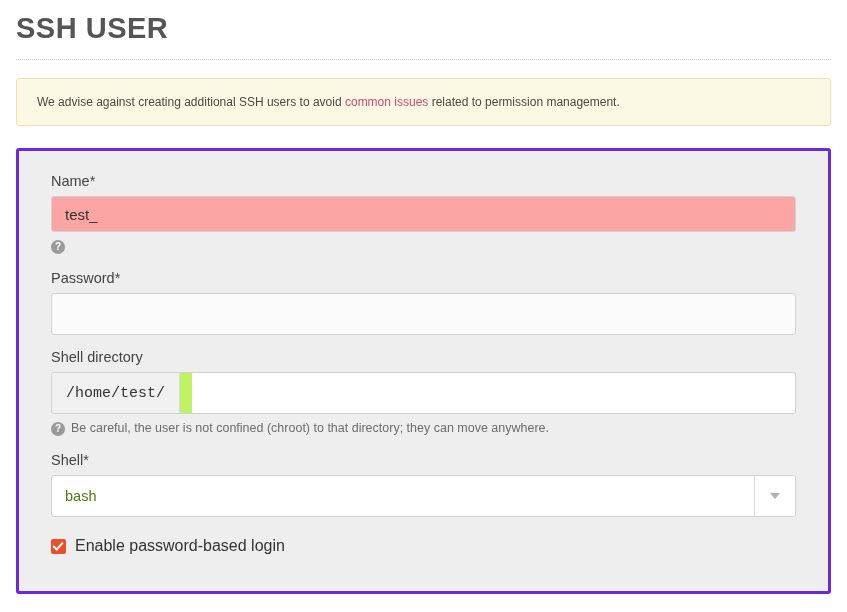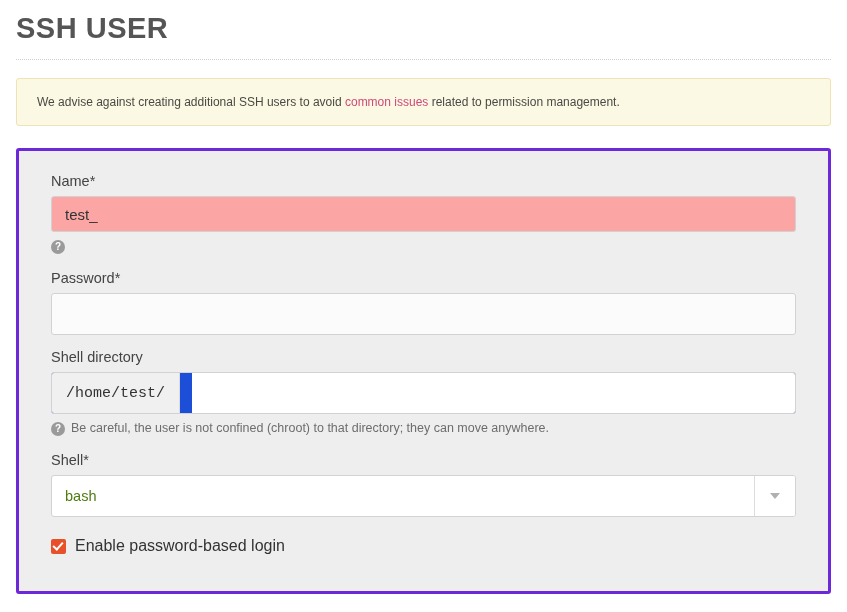--- a/index.html
+++ b/index.html
@@ -98,21 +98,21 @@
     font-weight: bold;
     flex: 0 0 auto;
     margin-top: 1px;
   }
   .input-group {
     display: flex;
     width: 100%;
     border: 1px solid #d2d2d2;
     border-radius: 3px;
     overflow: hidden;
-    background: #1d4ed8;
+    background: #bef264;
     height: 42px;
     box-sizing: border-box;
     gap: 12px;
   }
   .input-group .addon {
     background: #f0f0f0;
     border-right: 1px solid #dcdcdc;
     padding: 0 14px;
     display: flex;
     align-items: center;

